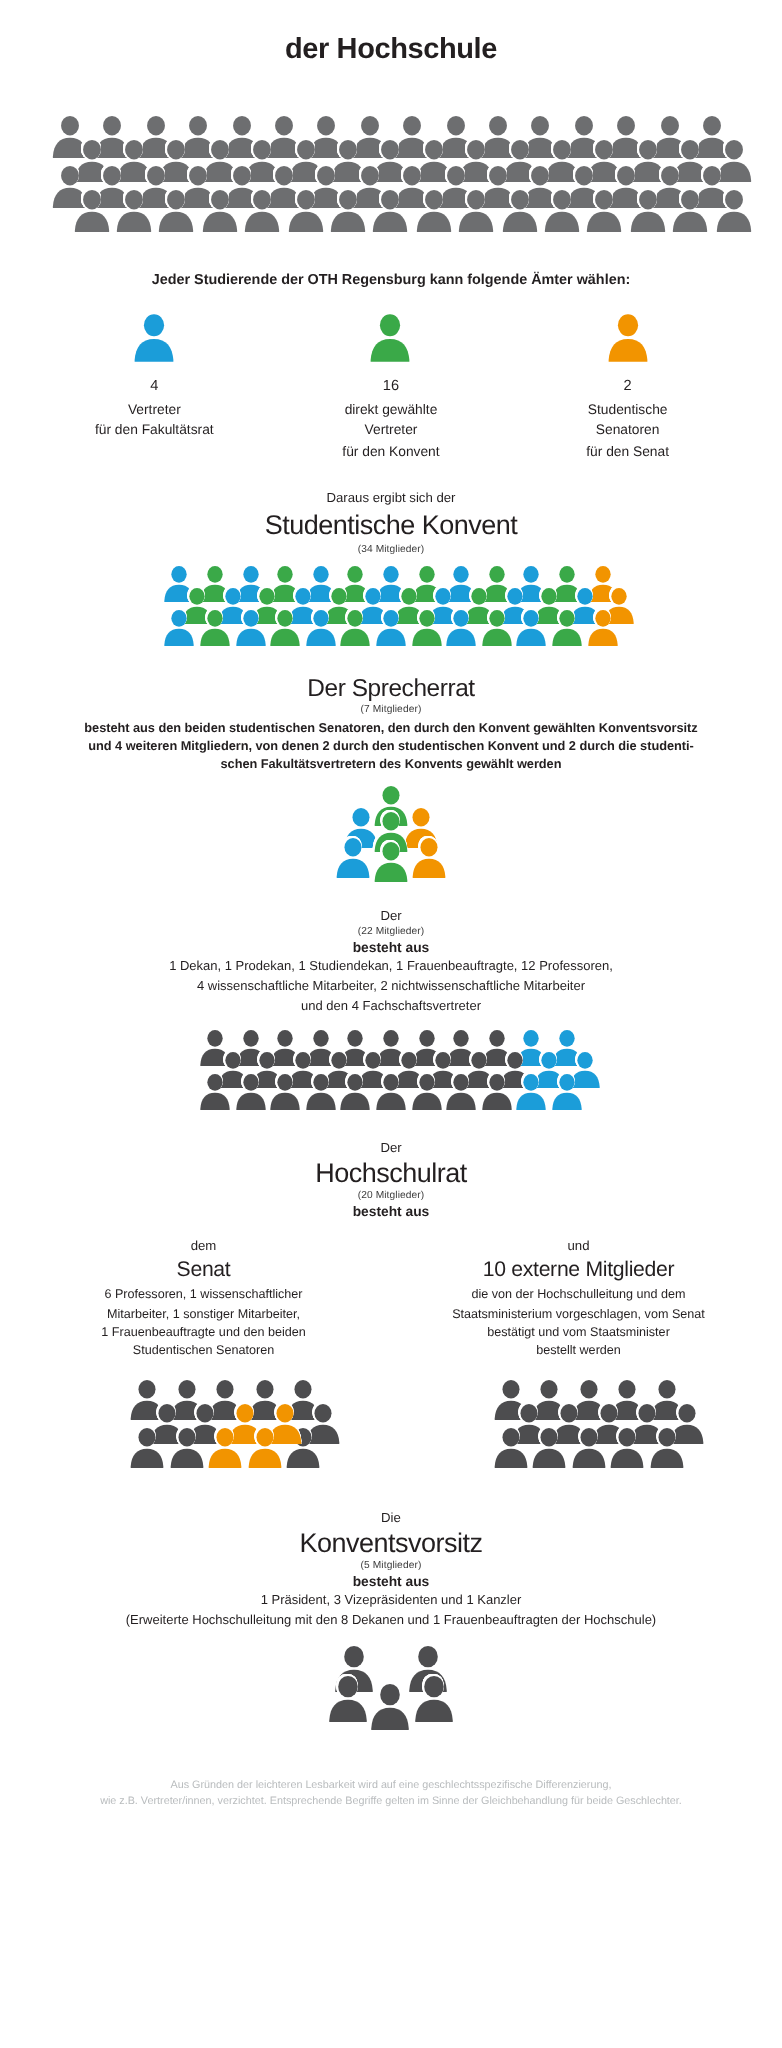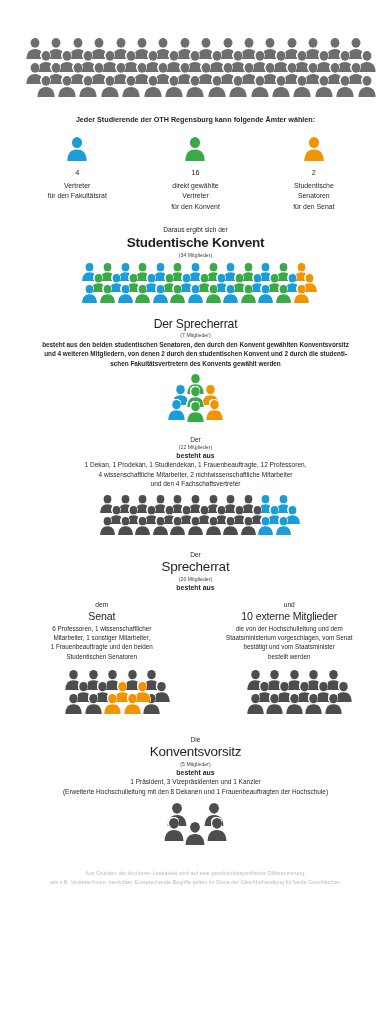--- a/index.html
+++ b/index.html
@@ -153,20 +153,21 @@
   .twocol > div { flex: 1; }
 
   .crowd-wrap { position: relative; }
 </style>
 </head>
 <body>
 
 <div class="page">
 
   <div class="main-title">
+    <div>der Hochschule</div>
   </div>
 
   <div class="block" style="margin-top:22px;">
     <div id="students-crowd" class="crowd-wrap" style="margin-top: 7px; height: 68px; position: relative;">
         <span class="p" style="display: inline-block; position: absolute; left: 25px; top: 0px; z-index: 1;">
           <svg viewBox="0 0 100 108" width="20" height="21" style="display: block; overflow: visible; filter: drop-shadow(rgb(255, 255, 255) 0.8px 0px 0px) drop-shadow(rgb(255, 255, 255) -0.8px 0px 0px) drop-shadow(rgb(255, 255, 255) 0px -0.8px 0px) drop-shadow(rgb(255, 255, 255) 0px 0.8px 0px);">
             <ellipse cx="50" cy="25" rx="23" ry="25" fill="#6d6e70"></ellipse>
             <path d="M50 56 C22 56 8 74 6 104 L6 108 L94 108 L94 104 C92 74 78 56 50 56 Z" fill="#6d6e70"></path>
           </svg>
         </span>
@@ -587,21 +588,21 @@
         <div class="num" style="margin-top:7px;">2</div>
         <div class="cap">Studentische</div>
         <div class="cap" style="margin-top:0;">Senatoren</div>
         <div class="cap" style="margin-top:0;">für den Senat</div>
       </div>
     </div>
   </div>
 
   <div class="block" style="margin-top:14px;">
     <div class="pretext">Daraus ergibt sich der</div>
-    <div class="big-head" style="margin-top:2px;font-weight:bold;">Studentische Konvent</div>
+    <div class="big-head" style="margin-top:2px;">Studentische Konvent</div>
     <div class="tiny-label" style="margin-top:1px;">(34 Mitglieder)</div>
     <div id="konvent-crowd" class="crowd-wrap" style="margin-top: 5px; height: 48px; position: relative;">
         <span class="p" style="display: inline-block; position: absolute; left: 81.4px; top: 0px; z-index: 1;">
           <svg viewBox="0 0 100 108" width="17" height="18" style="display: block; overflow: visible; filter: drop-shadow(rgb(255, 255, 255) 0.8px 0px 0px) drop-shadow(rgb(255, 255, 255) -0.8px 0px 0px) drop-shadow(rgb(255, 255, 255) 0px -0.8px 0px) drop-shadow(rgb(255, 255, 255) 0px 0.8px 0px);">
             <ellipse cx="50" cy="25" rx="23" ry="25" fill="#1b9dd9"></ellipse>
             <path d="M50 56 C22 56 8 74 6 104 L6 108 L94 108 L94 104 C92 74 78 56 50 56 Z" fill="#1b9dd9"></path>
           </svg>
         </span>
         <span class="p" style="display: inline-block; position: absolute; left: 99px; top: 0px; z-index: 1;">
           <svg viewBox="0 0 100 108" width="17" height="18" style="display: block; overflow: visible; filter: drop-shadow(rgb(255, 255, 255) 0.8px 0px 0px) drop-shadow(rgb(255, 255, 255) -0.8px 0px 0px) drop-shadow(rgb(255, 255, 255) 0px -0.8px 0px) drop-shadow(rgb(255, 255, 255) 0px 0.8px 0px);">
@@ -1094,21 +1095,21 @@
           <svg viewBox="0 0 100 108" width="17" height="18" style="display: block; overflow: visible; filter: drop-shadow(rgb(255, 255, 255) 0.8px 0px 0px) drop-shadow(rgb(255, 255, 255) -0.8px 0px 0px) drop-shadow(rgb(255, 255, 255) 0px -0.8px 0px) drop-shadow(rgb(255, 255, 255) 0px 0.8px 0px);">
             <ellipse cx="50" cy="25" rx="23" ry="25" fill="#1b9dd9"></ellipse>
             <path d="M50 56 C22 56 8 74 6 104 L6 108 L94 108 L94 104 C92 74 78 56 50 56 Z" fill="#1b9dd9"></path>
           </svg>
         </span>
       </div>
   </div>
 
   <div class="block" style="margin-top:8px;">
     <div class="pretext">Der</div>
-    <div class="big-head" style="margin-top:1px;">Sprecherrat</div>
+    <div class="big-head" style="margin-top:1px;">Hochschulrat</div>
     <div class="tiny-label" style="margin-top:1px;">(20 Mitglieder)</div>
     <div class="besteht" style="margin-top:2px;">besteht aus</div>
 
     <div class="twocol" style="margin-top:10px;">
       <div>
         <div class="pretext">dem</div>
         <div class="small-head" style="margin-top:2px;">Senat</div>
         <div class="body-text-reg" style="margin-top:2px;font-size:6.3px;">
           <div>6 Professoren, 1 wissenschaftlicher</div>
           <div>Mitarbeiter, 1 sonstiger Mitarbeiter,</div>

